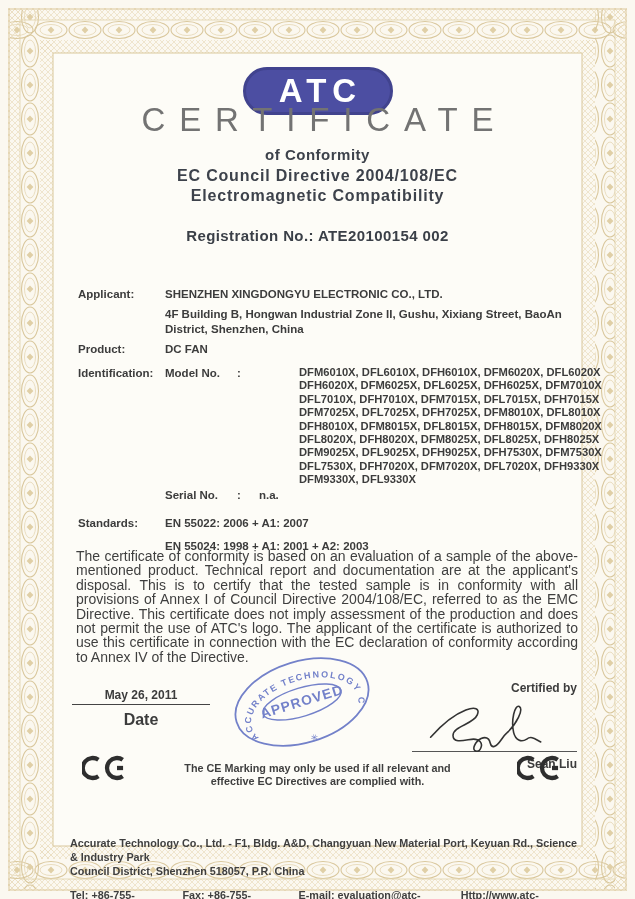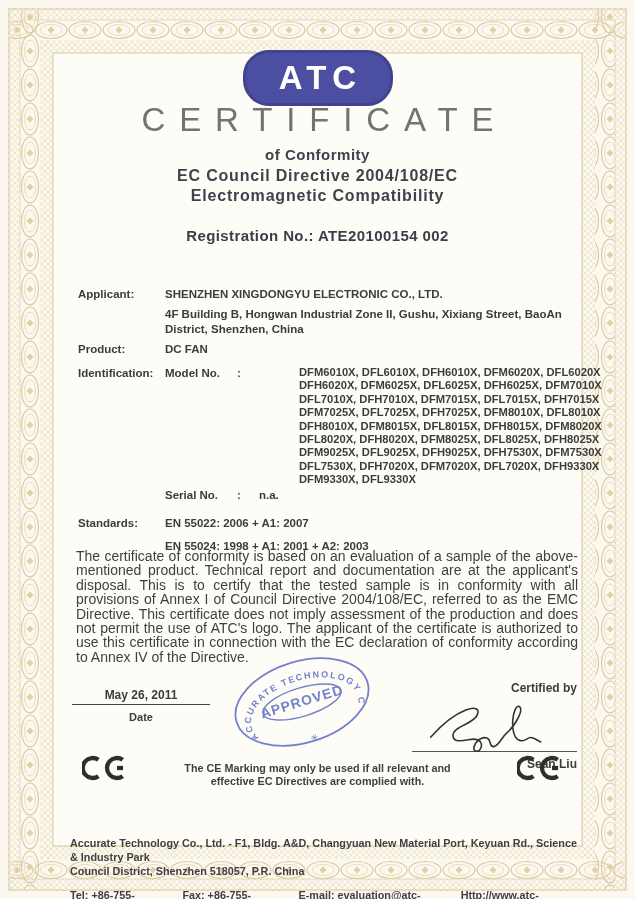--- a/index.html
+++ b/index.html
@@ -4,22 +4,22 @@
 <style>
   * { margin:0; padding:0; box-sizing:border-box; }
   body { background:#e8e6e0; font-family:"Liberation Sans", sans-serif; }
   .page { position:relative; width:635px; height:899px; margin:0 auto; background:#fbf8f0; overflow:hidden; color:#3c3c3c; }
   .frame-svg { position:absolute; left:0; top:0; z-index:0; }
   .content { position:absolute; inset:0; z-index:1; }
 
   .abs { position:absolute; }
   .centered { left:0; right:0; text-align:center; }
 
-  .logo-pill { position:absolute; top:50px; left:50%; transform:translateX(-50%);
-    width:150px; height:56px; background:#4c4ea2; border:3px solid #41438e; border-radius:26px;
+  .logo-pill { position:absolute; top:67px; left:50%; transform:translateX(-50%);
+    width:150px; height:48px; background:#4c4ea2; border:3px solid #41438e; border-radius:26px;
     display:flex; align-items:center; justify-content:center; }
   .logo-pill span { color:#ffffff; font-size:33px; font-weight:bold; letter-spacing:6px; padding-left:6px; }
 
   .title-main { top:101px; font-size:33px; font-weight:normal; letter-spacing:0.42em; text-indent:0.42em; color:#737373; }
   .title-sub  { top:146px; font-size:15px; font-weight:bold; color:#3d424b; letter-spacing:0.5px; }
   .title-dir  { top:167px; font-size:16px; font-weight:bold; color:#3d424b; letter-spacing:0.8px; }
   .title-emc  { top:187px; font-size:16px; font-weight:bold; color:#3d424b; letter-spacing:0.8px; }
   .regno      { top:227px; font-size:15px; font-weight:bold; color:#3a3f47; letter-spacing:0.4px; }
 
   .row { position:absolute; left:78px; right:56px; display:flex; font-size:11.5px; font-weight:bold; line-height:14.5px;margin-top:28px; }
@@ -36,21 +36,21 @@
 
   .sig-block { position:absolute; top:645px; right:58px; width:165px; text-align:right;margin-top:36px; }
   .sig-label { font-size:12px; font-weight:bold; }
   .sig-svg { display:block; margin:2px auto 0; }
   .sig-line { border-bottom:1px solid #555; margin-top:-6px; }
   .sig-name { font-size:12px; font-weight:bold; margin-top:5px; }
 
   .date-block { position:absolute; top:688px; left:72px; width:138px; text-align:center; }
   .date-value { font-size:12px; font-weight:bold; }
   .date-line  { border-bottom:1.5px solid #444; margin-top:2px; }
-  .date-label { font-size:11px; font-weight:bold; margin-top:6px; }
+  .date-label { font-size:16px; font-weight:bold; margin-top:6px; }
 
   .stamp { position:absolute; top:650px; left:226px; width:152px; height:104px; opacity:0.85;
     transform:rotate(-17deg); }
 
   .ce-left  { position:absolute; top:750px; left:82px; }
   .ce-right { position:absolute; top:750px; right:68px; }
   .ce-note  { position:absolute; top:762px; left:50%; transform:translateX(-50%); width:290px;
     text-align:center; font-size:10.8px; font-weight:bold; line-height:13px; color:#3f3f3f; }
 
   .footer { position:absolute; top:836px; left:70px; right:56px; font-size:10.8px; font-weight:bold;

